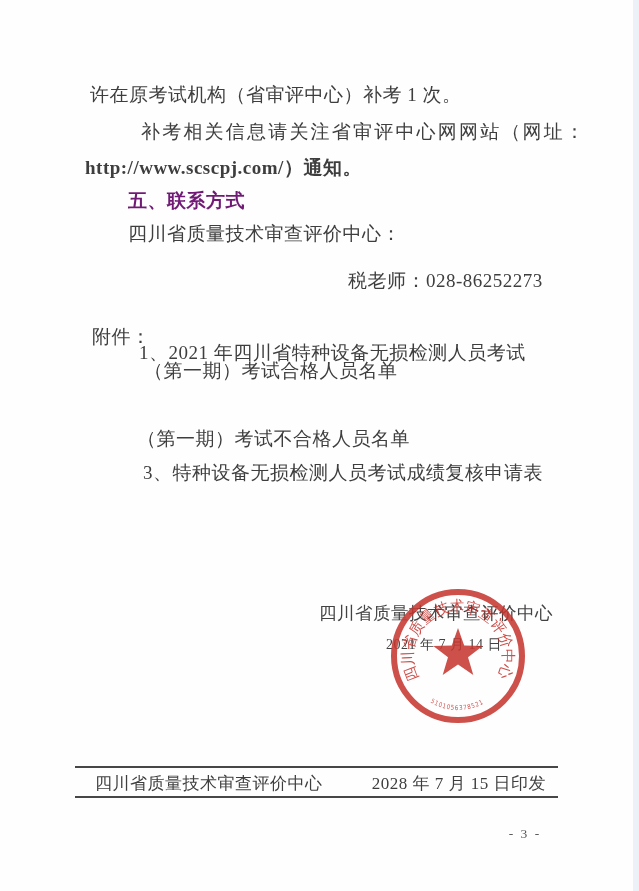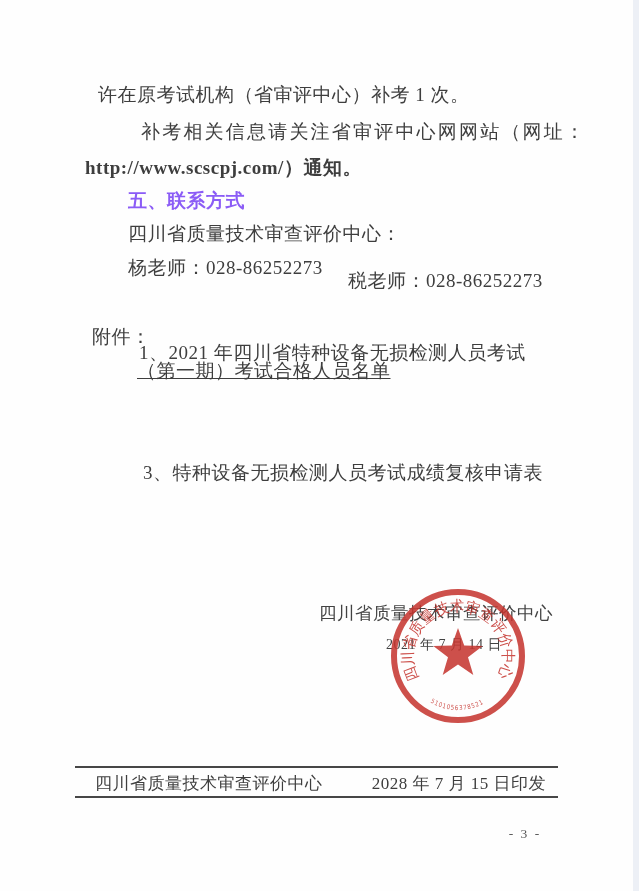--- a/index.html
+++ b/index.html
@@ -12,21 +12,21 @@
     overflow:hidden;
   }
   .line {
     position:absolute;
     font-size:19px;
     line-height:22px;
     white-space:nowrap;
     letter-spacing:0.5px;
   }
   .line.spread { letter-spacing:2.2px;margin-left:11px; }
-  .line.bold   { font-weight:bold; color:#8b5cf6; }
+  .line.bold   { font-weight:bold; color:#701a75; }
   .sig {
     position:absolute; white-space:nowrap;
     font-size:17.5px; letter-spacing:0.5px; color:#424242;
   }
   .seal-svg { position:absolute; left:378px; top:576px; z-index:5; }
   .footer-rule { position:absolute; left:75px; width:483px; background:#474747; }
   .footer-text {
     position:absolute; font-size:17px; white-space:nowrap;
     color:#3e3e3e; letter-spacing:0.5px;
   }
@@ -38,32 +38,32 @@
   .edge-strip {
     position:absolute; right:0; top:0; width:6px; height:891px;
     background:#edf0f6;
   }
 </style>
 </head>
 <body>
 
 <div class="page">
 
-  <div class="line" style="left:90px;  top:84px;margin-left:8px;">许在原考试机构（省审评中心）补考 1 次。</div>
+  <div class="line" style="left:90px;  top:84px;">许在原考试机构（省审评中心）补考 1 次。</div>
   <div class="line spread" style="left:130px; top:121px;">补考相关信息请关注省审评中心网网站（网址：</div>
   <div class="line" style="left:85px;  top:157px;font-weight:bold;">http://www.scscpj.com/）通知。</div>
 
   <div class="line bold" style="left:128px; top:190px;">五、联系方式</div>
   <div class="line" style="left:128px; top:223px;">四川省质量技术审查评价中心：</div>
-  <div class="line" style="left:128px; top:257px;">杨老师：028-86252273</div>
   <div class="line" style="left:348px; top:270px;">税老师：028-86252273</div>
 
   <div class="line" style="left:92px;  top:326px;">附件：</div>
   <div class="line" style="left:139px; top:342px;">1、2021 年四川省特种设备无损检测人员考试</div>
-  <div class="line" style="left:137px; top:360px;text-decoration:underline;">（第一期）考试合格人员名单</div>
+  <div class="line" style="left:144px; top:360px;">（第一期）考试合格人员名单</div>
+  <div class="line" style="left:137px; top:428px;">（第一期）考试不合格人员名单</div>
   <div class="line" style="left:143px; top:462px;">3、特种设备无损检测人员考试成绩复核申请表</div>
 
   <div class="sig" style="left:319px; top:601px;">四川省质量技术审查评价中心</div>
   <div class="sig" style="left:386px; top:636px; font-size:14px;">2021 年 7 月 14 日</div>
 
   <svg class="seal-svg" width="160" height="160" viewBox="0 0 160 160">
     <g opacity="0.86">
       <circle cx="80" cy="80" r="64" fill="none" stroke="#c5342e" stroke-width="6"></circle>
       <polygon fill="#c5342e" points="80,52 86.2,69.5 104.7,70 90,81.2 95.3,99 80,88.5 64.7,99 70,81.2 55.3,70 73.8,69.5"></polygon>
       <defs>

